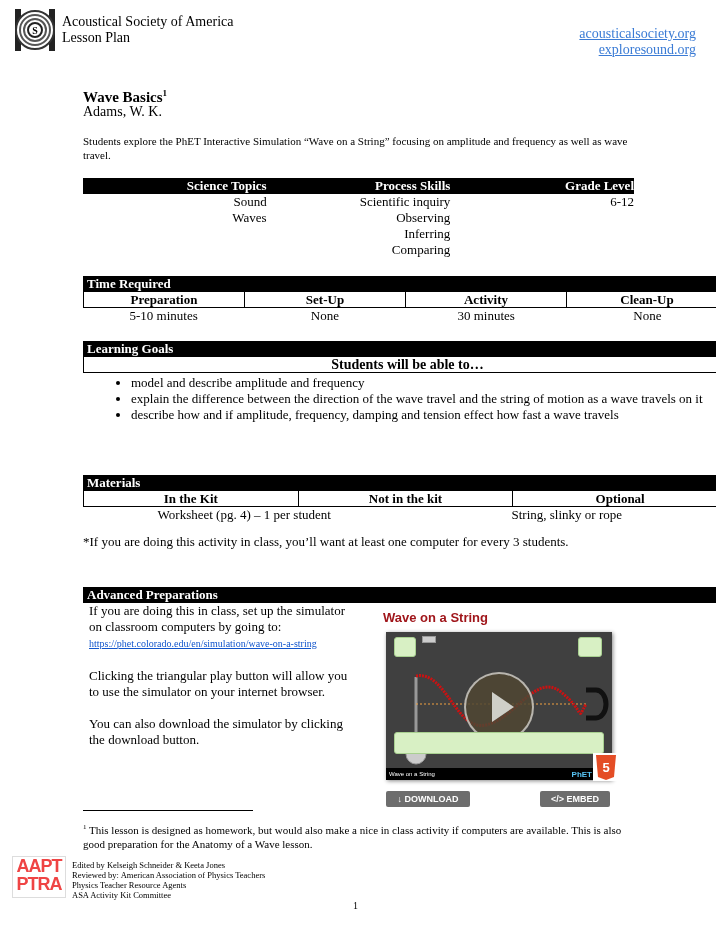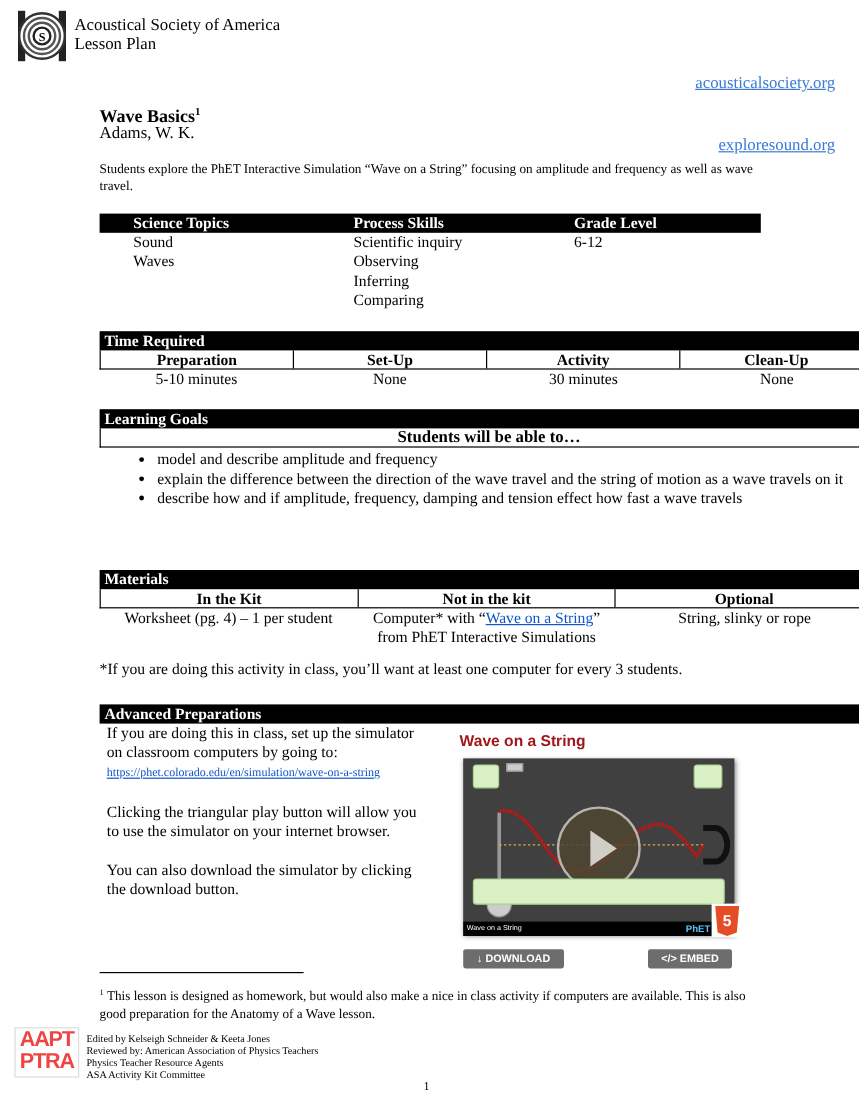--- a/index.html
+++ b/index.html
@@ -1,36 +1,36 @@
 <!DOCTYPE html>
 <html><head>
 <meta charset="utf-8">
 <style>
   html, body { margin: 0; padding: 0; background: #ffffff; }
   body { width: 716px; height: 929px; position: relative; overflow: hidden;
          font-family: "Liberation Serif", "DejaVu Serif", serif; color: #000; }
-  a { color: #1155cc; text-decoration: underline; margin-top: 36px; }
+  a { color: #1155cc; text-decoration: underline; }
   .abs { position: absolute; }
 
   
   .logo { left: 14px; top: 8px; width: 42px; height: 44px; }
   .org { left: 62px; top: 14px; font-size: 14px; line-height: 16px; }
   .links { right: 20px; top: 26px; font-size: 14px; line-height: 16px; text-align: right; }
   .links a { color: #3a7bd5; display: block; }
 
   .title { left: 83px; top: 88px; font-size: 15px; font-weight: bold; }
   .title sup { font-size: 9px; }
   .author { left: 83px; top: 104px; font-size: 14px; }
   .intro { left: 83px; top: 134px; width: 560px; font-size: 11px; line-height: 14px; }
 
   
   .topics { left: 83px; top: 178px; width: 551px; }
   .topics .hdr { display: flex; background: #000; color: #fff; font-weight: bold; font-size: 13px; height: 16px; line-height: 16px; }
   .topics .row { display: flex; font-size: 13px; line-height: 16px; }
-  .col3 { flex: 1; text-align: left; padding-left: 28px; }
+  .col3 { flex: 1; text-align: right; }
 
   
   .sec { left: 83px; width: 645px; }
   .sec-bar { background: #000; color: #fff; font-weight: bold; font-size: 13px; height: 16px; line-height: 16px; padding-left: 4px; }
   .subhdr { display: flex; border: 1px solid #000; border-top: none; font-weight: bold; font-size: 13px; line-height: 15px; }
   .subhdr > div { flex: 1; text-align: center; border-left: 1px solid #000; }
   .subhdr > div:first-child { border-left: none; }
   .vals { display: flex; font-size: 13px; line-height: 16px; }
   .vals > div { flex: 1; text-align: center; }
 
@@ -145,23 +145,20 @@
 
 <div class="abs sec" style="top:475px;">
   <div class="sec-bar">Materials</div>
   <div class="subhdr mat-sub">
     <div>In the Kit</div>
     <div>Not in the kit</div>
     <div>Optional</div>
   </div>
   <div class="vals mat-vals">
     <div>Worksheet (pg. 4) – 1 per student</div>
-    <div>
-      <span>Computer* with “</span><a>Wave on a String</a><span>” from PhET Interactive Simulations</span>
-    </div>
     <div>String, slinky or rope</div>
   </div>
   <div class="mat-note">*If you are doing this activity in class, you’ll want at least one computer for every 3 students.</div>
 </div>
 
 <div class="abs sec" style="top:587px;">
   <div class="sec-bar">Advanced Preparations</div>
 </div>
 <div class="abs prep-text">
   <p><span>If you are doing this in class, set up the simulator on classroom computers by going to: </span><a class="small">https://phet.colorado.edu/en/simulation/wave-on-a-string</a></p>

